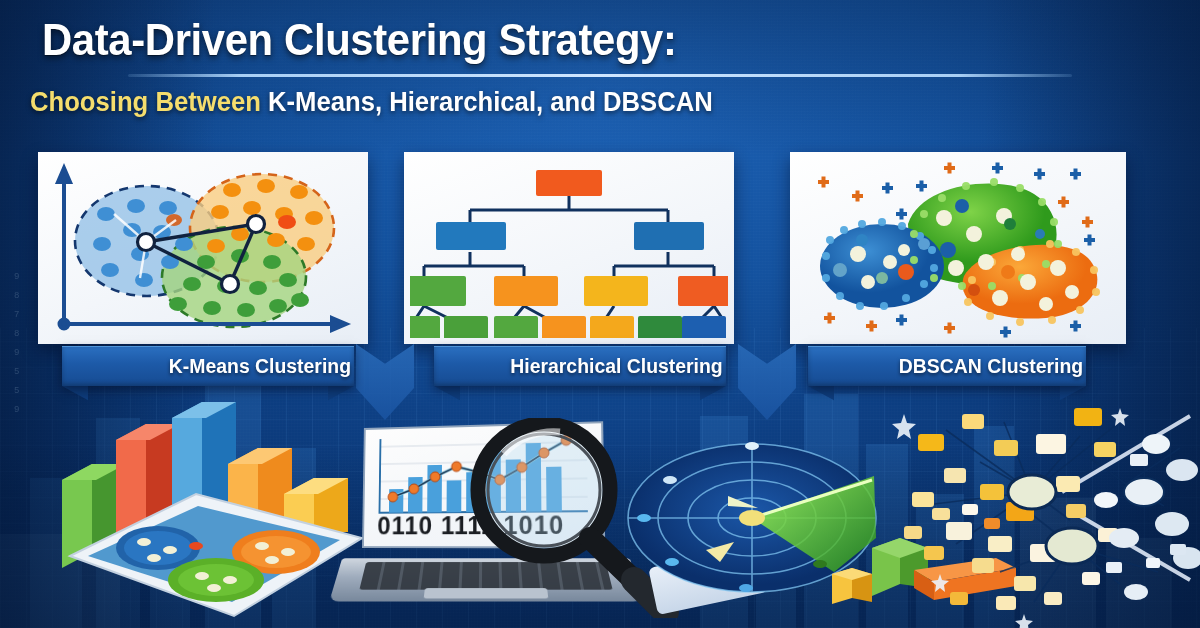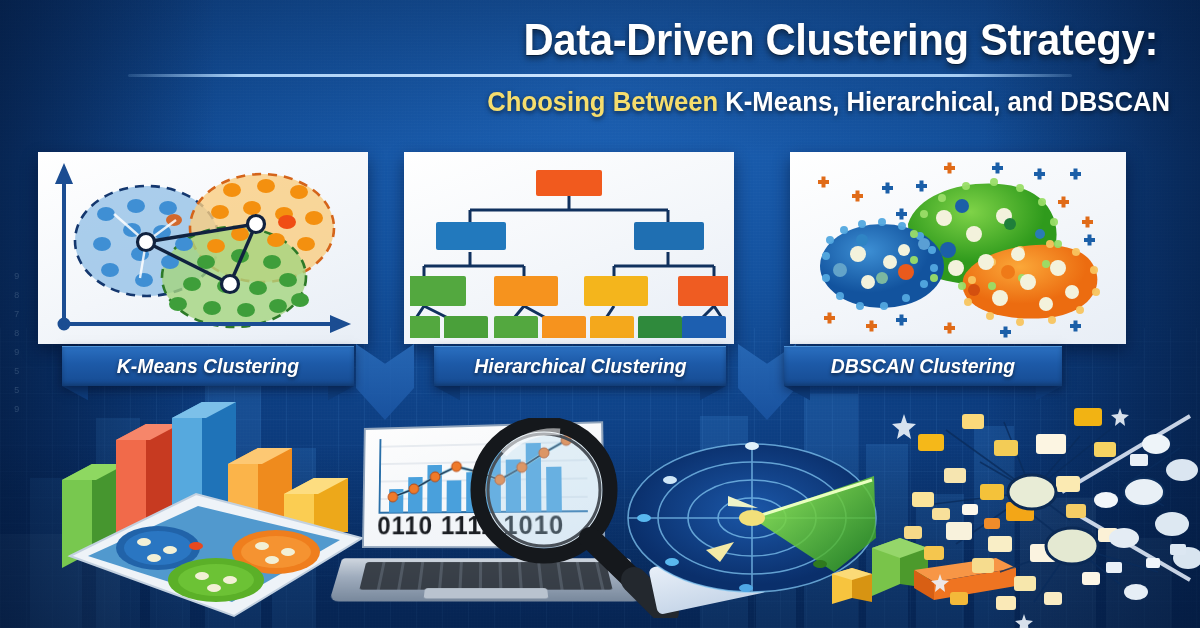--- a/index.html
+++ b/index.html
@@ -41,21 +41,21 @@
   .skyline{ position:absolute; left:0; bottom:0; width:1200px; height:330px; }
 
   
   .ruler{ position:absolute; left:14px; top:268px; width:30px; }
   .ruler span{
     display:block; color:#9fc8f2; opacity:.55; font-size:9px; line-height:19px;
     font-family:"Liberation Mono", monospace; letter-spacing:-.5px;
   }
 
   
-  .header{ position:absolute; left:0; top:0; width:1200px; text-align:right; }
+  .header{ position:absolute; left:0; top:0; width:1200px; text-align:left; }
   .title{
     margin-top:14px;
     color:#ffffff;
     font-size:45px;
     font-weight:bold;
     letter-spacing:-.4px;
     transform:scaleX(.93);
     text-shadow:0 3px 7px rgba(0,0,0,.55), 0 1px 0 rgba(0,0,0,.4);
     white-space:nowrap;
   }
@@ -84,33 +84,33 @@
   #panel-2{ left:404px; }
   #panel-3{ left:790px; width:336px; }
 
   
   .ribbon{ position:absolute; top:346px; height:40px; }
   .ribbon-body{
     position:relative; height:40px;
     background:linear-gradient(180deg,#2a6fc0 0%,#1d5aa8 42%,#164b92 100%);
     border-top:1px solid #4f94d8;
     box-shadow:0 4px 10px rgba(0,8,30,.5) , inset 0 -2px 5px rgba(0,0,0,.25);
-    display:flex; align-items:center; justify-content:center;font-style:italic;
+    display:flex; align-items:center; justify-content:flex-end;
   }
   .ribbon-label{
     color:#fff; font-size:20px; font-weight:bold; white-space:nowrap;
     text-shadow:0 2px 4px rgba(0,0,0,.55);
     transform:scaleX(.97);
   }
   .tail{ position:absolute; top:40px; width:26px; height:26px; background:#0e3c7b; }
   .tail.l{ left:0;  clip-path:polygon(0 0,100% 0,100% 55%); }
   .tail.r{ right:0; clip-path:polygon(0 0,100% 0,0 55%); }
   #ribbon-1{ left:62px;  width:292px; }
   #ribbon-2{ left:434px; width:292px; }
-  #ribbon-3{ left:784px; width:278px; }
+  #ribbon-3{ left:808px; width:278px; }
 
   
   .chev{
     position:absolute; top:344px; width:58px; height:76px;
     background:linear-gradient(180deg,#2a6cba,#1a54a2);
     opacity:.85;
     clip-path:polygon(0 0,50% 26%,100% 0,100% 58%,50% 100%,0 58%);
   }
   #chev-1{ left:356px; }
   #chev-2{ left:738px; }

